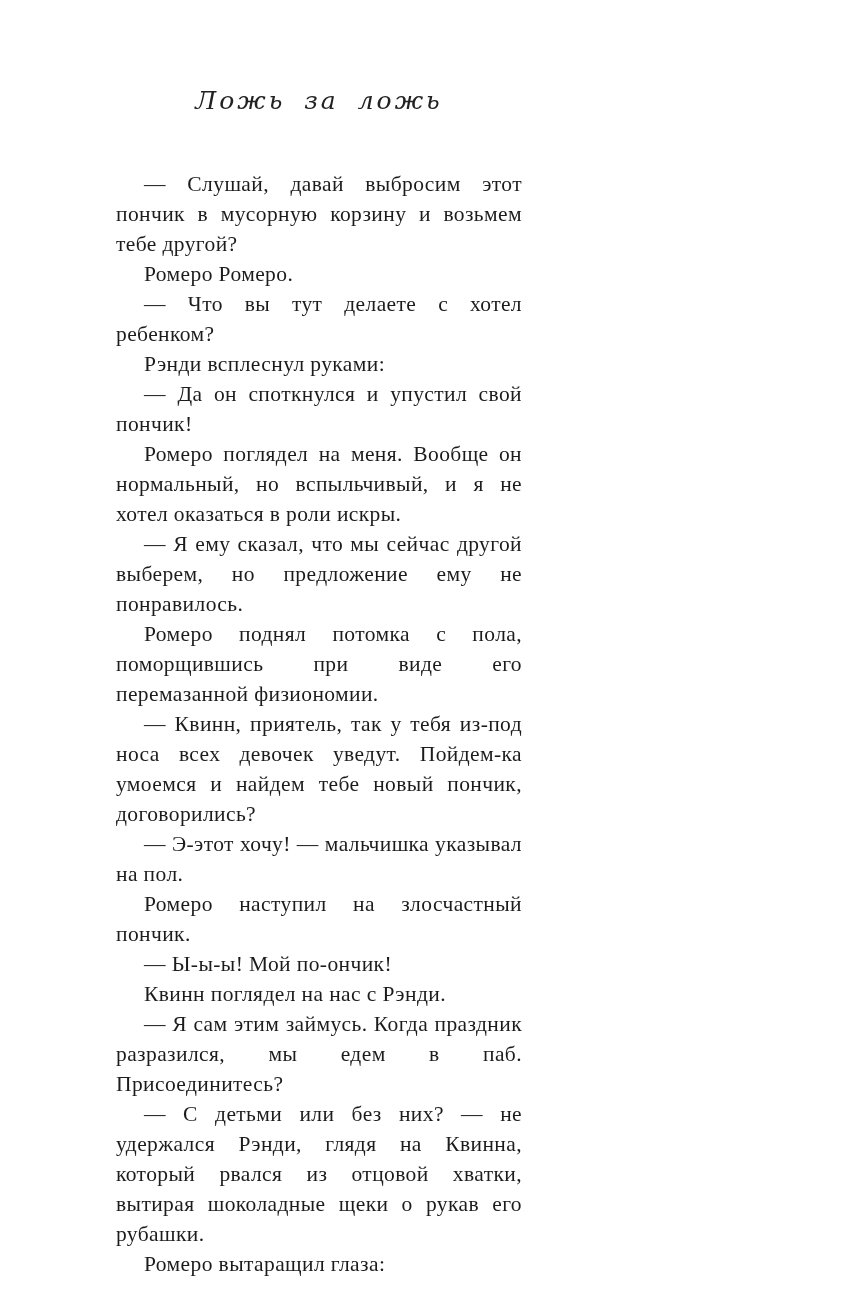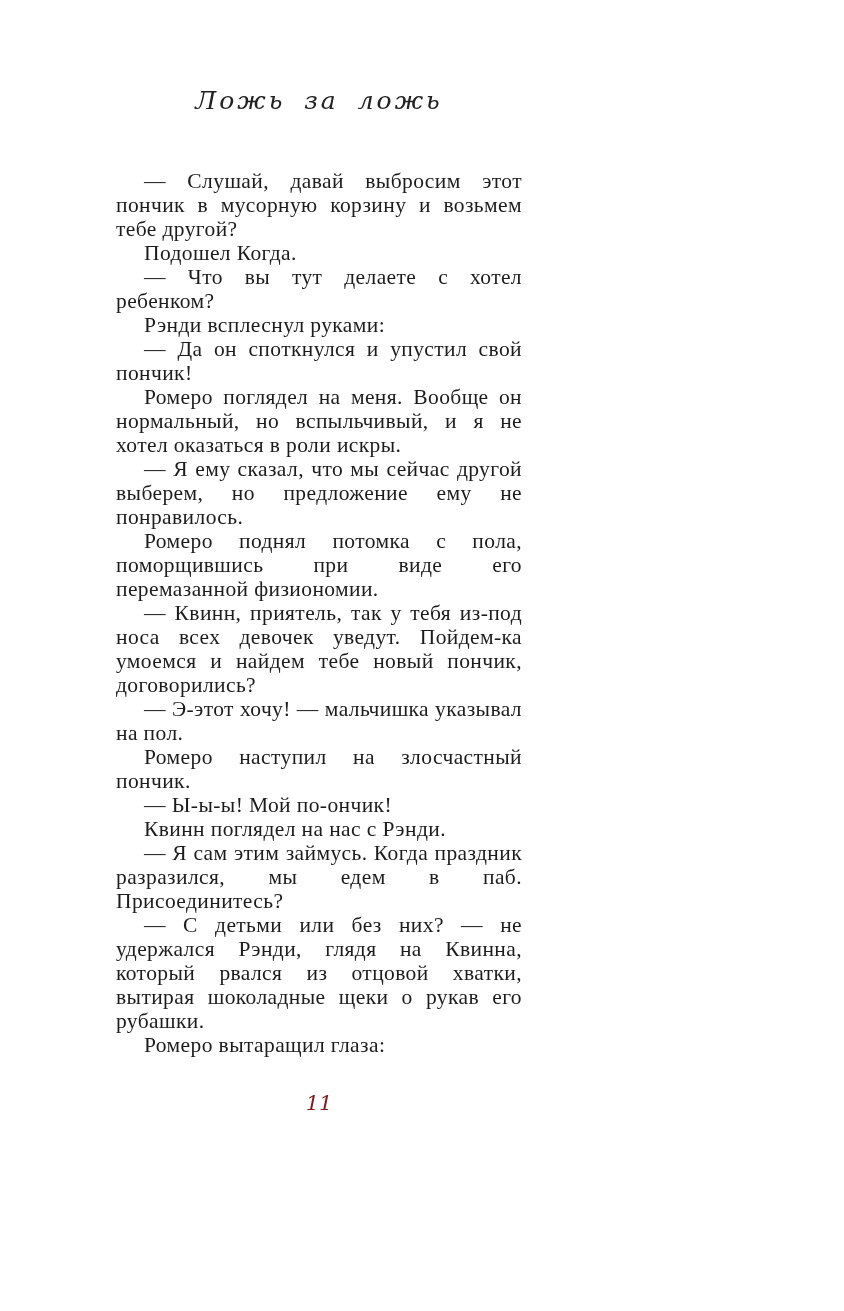--- a/index.html
+++ b/index.html
@@ -29,21 +29,21 @@
     font-weight: 500;
     font-size: 25px;
     letter-spacing: 3px;
     word-spacing: 8px;
     color: #222222;
     margin: 0 0 54px 0;
   }
   .body-text p {
     margin: 0;
     font-size: 21.5px;
-    line-height: 24px;
+    line-height: 30px;
     text-align: justify;
     text-indent: 28px;
     letter-spacing: 0.4px;
     color: #1c1c1c;
   }
   .page-number {
     text-align: center;
     font-family: "DejaVu Serif", serif;
     font-style: italic;
     font-size: 21px;
@@ -53,21 +53,21 @@
 </style>
 </head>
 <body>
 
 <div class="page">
 
   <div class="running-head">Ложь за ложь</div>
 
   <div class="body-text">
     <p>— Слушай, давай выбросим этот пончик в мусорную корзину и возьмем тебе другой?</p>
-    <p>Подошел Когда.</p>
+    <p>Ромеро Ромеро.</p>
     <p>— Что вы тут делаете с хотел ребенком?</p>
     <p>Рэнди всплеснул руками:</p>
     <p>— Да он споткнулся и упустил свой пончик!</p>
     <p>Ромеро поглядел на меня. Вообще он нормальный, но вспыльчивый, и я не хотел оказаться в роли искры.</p>
     <p>— Я ему сказал, что мы сейчас другой выберем, но предложение ему не понравилось.</p>
     <p>Ромеро поднял потомка с пола, поморщившись при виде его перемазанной физиономии.</p>
     <p>— Квинн, приятель, так у тебя из-под носа всех девочек уведут. Пойдем-ка умоемся и найдем тебе новый пончик, договорились?</p>
     <p>— Э-этот хочу! — мальчишка указывал на пол.</p>
     <p>Ромеро наступил на злосчастный пончик.</p>
     <p>— Ы-ы-ы! Мой по-ончик!</p>

